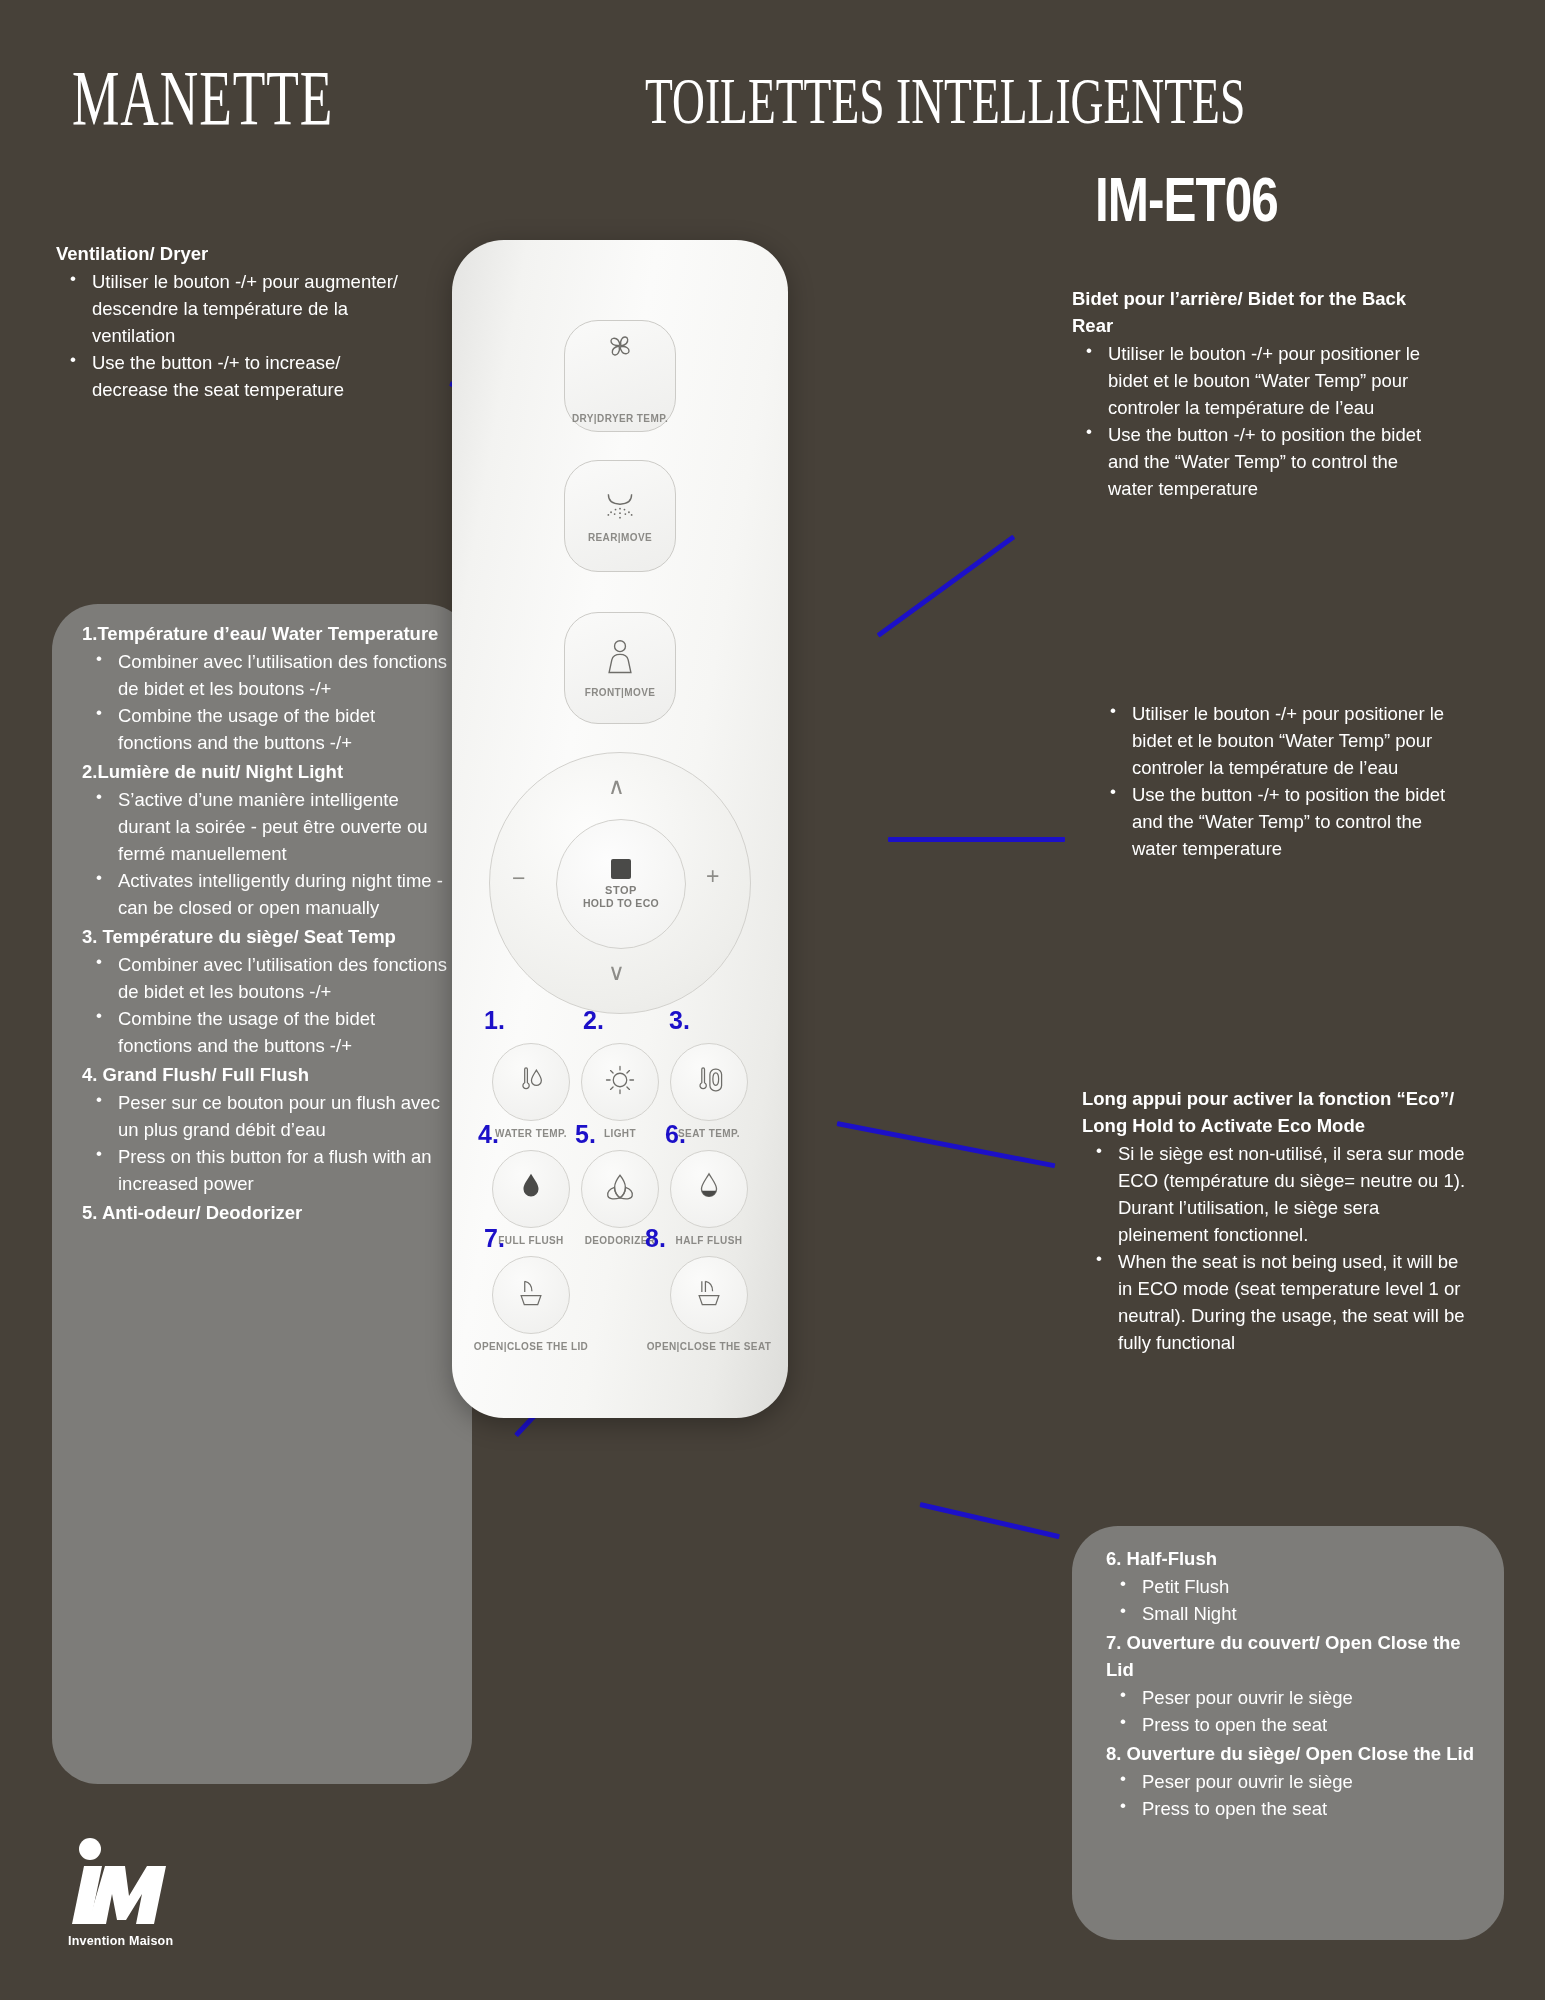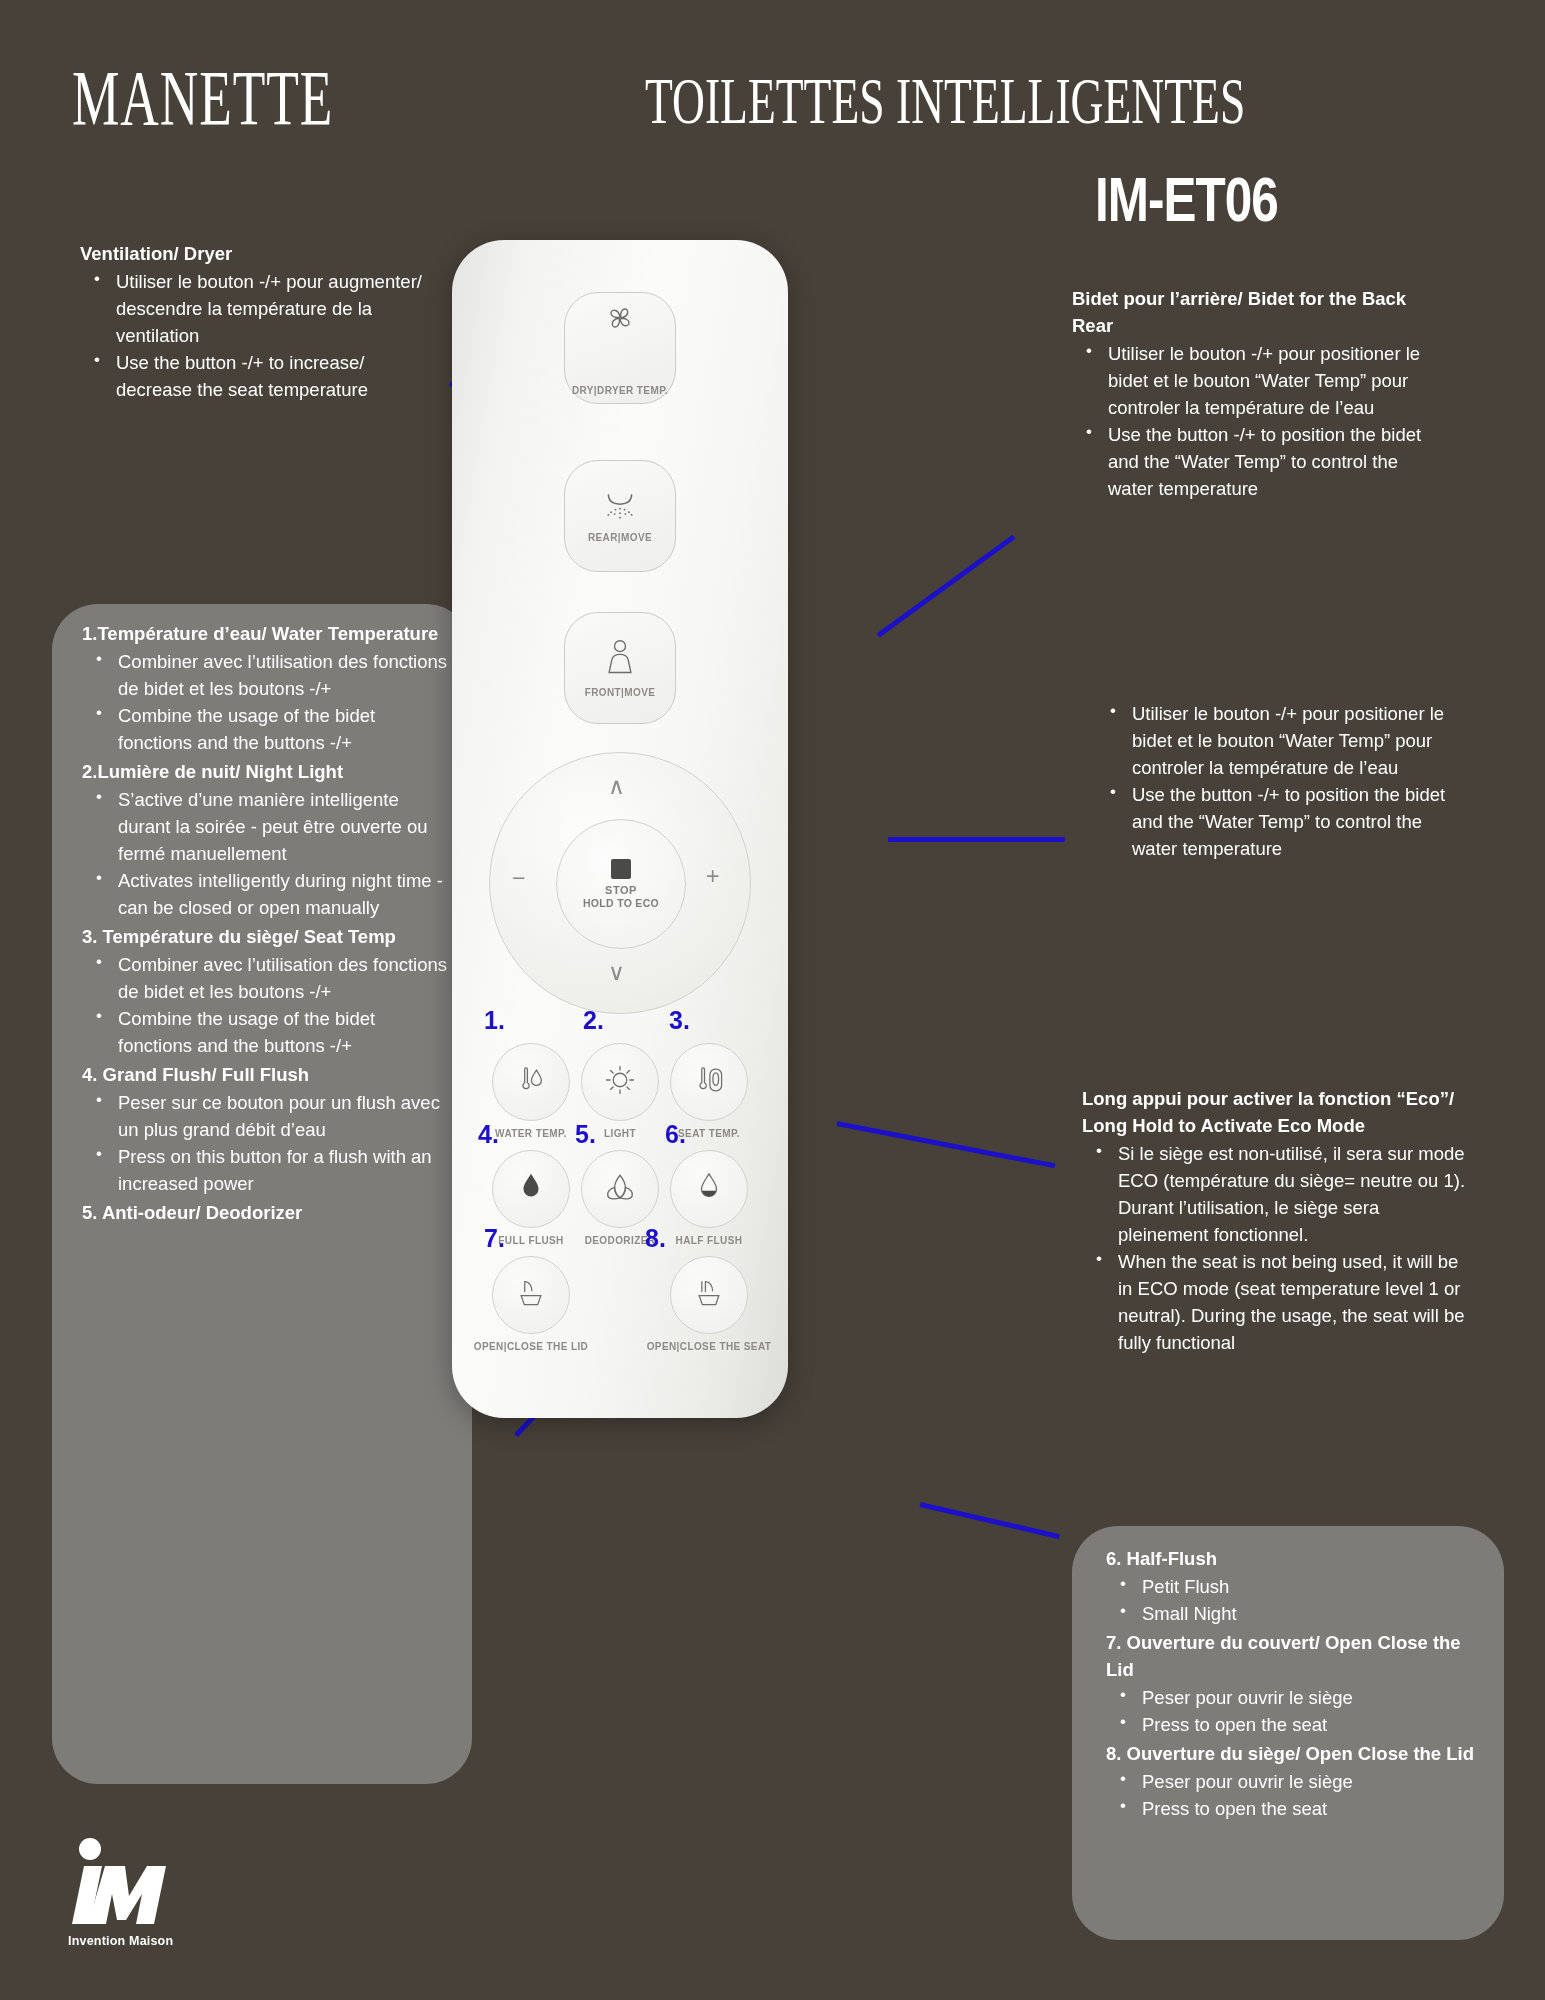--- a/index.html
+++ b/index.html
@@ -137,21 +137,21 @@
   <div class="panel" style="left:52px; top:604px; width:420px; height:1180px;"></div>
   <div class="panel" style="left:1072px; top:1526px; width:432px; height:414px;"></div>
 
   <div class="arrow" style="left:450px; top:381px; width:230px; transform: rotate(20deg);"></div>
   <div class="arrow" style="left:878px; top:633px; width:168px; transform: rotate(-36deg);"></div>
   <div class="arrow" style="left:888px; top:837px; width:177px; transform: rotate(0deg);"></div>
   <div class="arrow" style="left:837px; top:1121px; width:222px; transform: rotate(11deg);"></div>
   <div class="arrow" style="left:516px; top:1433px; width:118px; transform: rotate(-47deg);"></div>
   <div class="arrow" style="left:920px; top:1502px; width:143px; transform: rotate(13deg);"></div>
 
-  <div class="txtblock" style="left:80px; top:240px; width:350px;">
+  <div class="txtblock" style="left:56px; top:240px; width:350px;">
     <h3>Ventilation/ Dryer</h3>
     <ul>
       <li>Utiliser le bouton -/+ pour augmenter/ descendre la température de la ventilation</li>
       <li>Use the button -/+ to increase/ decrease the seat temperature</li>
     </ul>
   </div>
 
   <div class="txtblock" style="left:1072px; top:285px; width:374px;">
     <h3>Bidet pour l’arrière/ Bidet for the Back Rear</h3>
     <ul>
@@ -220,21 +220,21 @@
 
     <h3>8. Ouverture du siège/ Open Close the Lid</h3>
     <ul>
       <li>Peser pour ouvrir le siège</li>
       <li>Press to open the seat</li>
     </ul>
   </div>
 
   <div id="remote">
 
-    <div class="sq-btn" style="top:52px;gap:40px;">
+    <div class="sq-btn" style="top:80px;gap:40px;">
       <span>
         <svg width="36" height="36" viewBox="0 0 40 40" fill="none" stroke="#6e6d69" stroke-width="1.5">
           <path d="M20 19c-1 -5 -4 -8 -7.5 -7.5C9.5 12 9 16 12 18c2 1.4 5.5 1.6 8 1z"></path>
           <path d="M21 20c5 -1 8 -4 7.5 -7.5C28 9.5 24 9 22 12c-1.4 2 -1.6 5.5 -1 8z"></path>
           <path d="M20 21c1 5 4 8 7.5 7.5C30.5 28 31 24 28 22c-2 -1.4 -5.5 -1.6 -8 -1z"></path>
           <path d="M19 20c-5 1 -8 4 -7.5 7.5C12 30.5 16 31 18 28c1.4 -2 1.6 -5.5 1 -8z"></path>
         </svg>
       </span>
       <span class="sq-lbl">DRY|DRYER TEMP.</span>
     </div>

